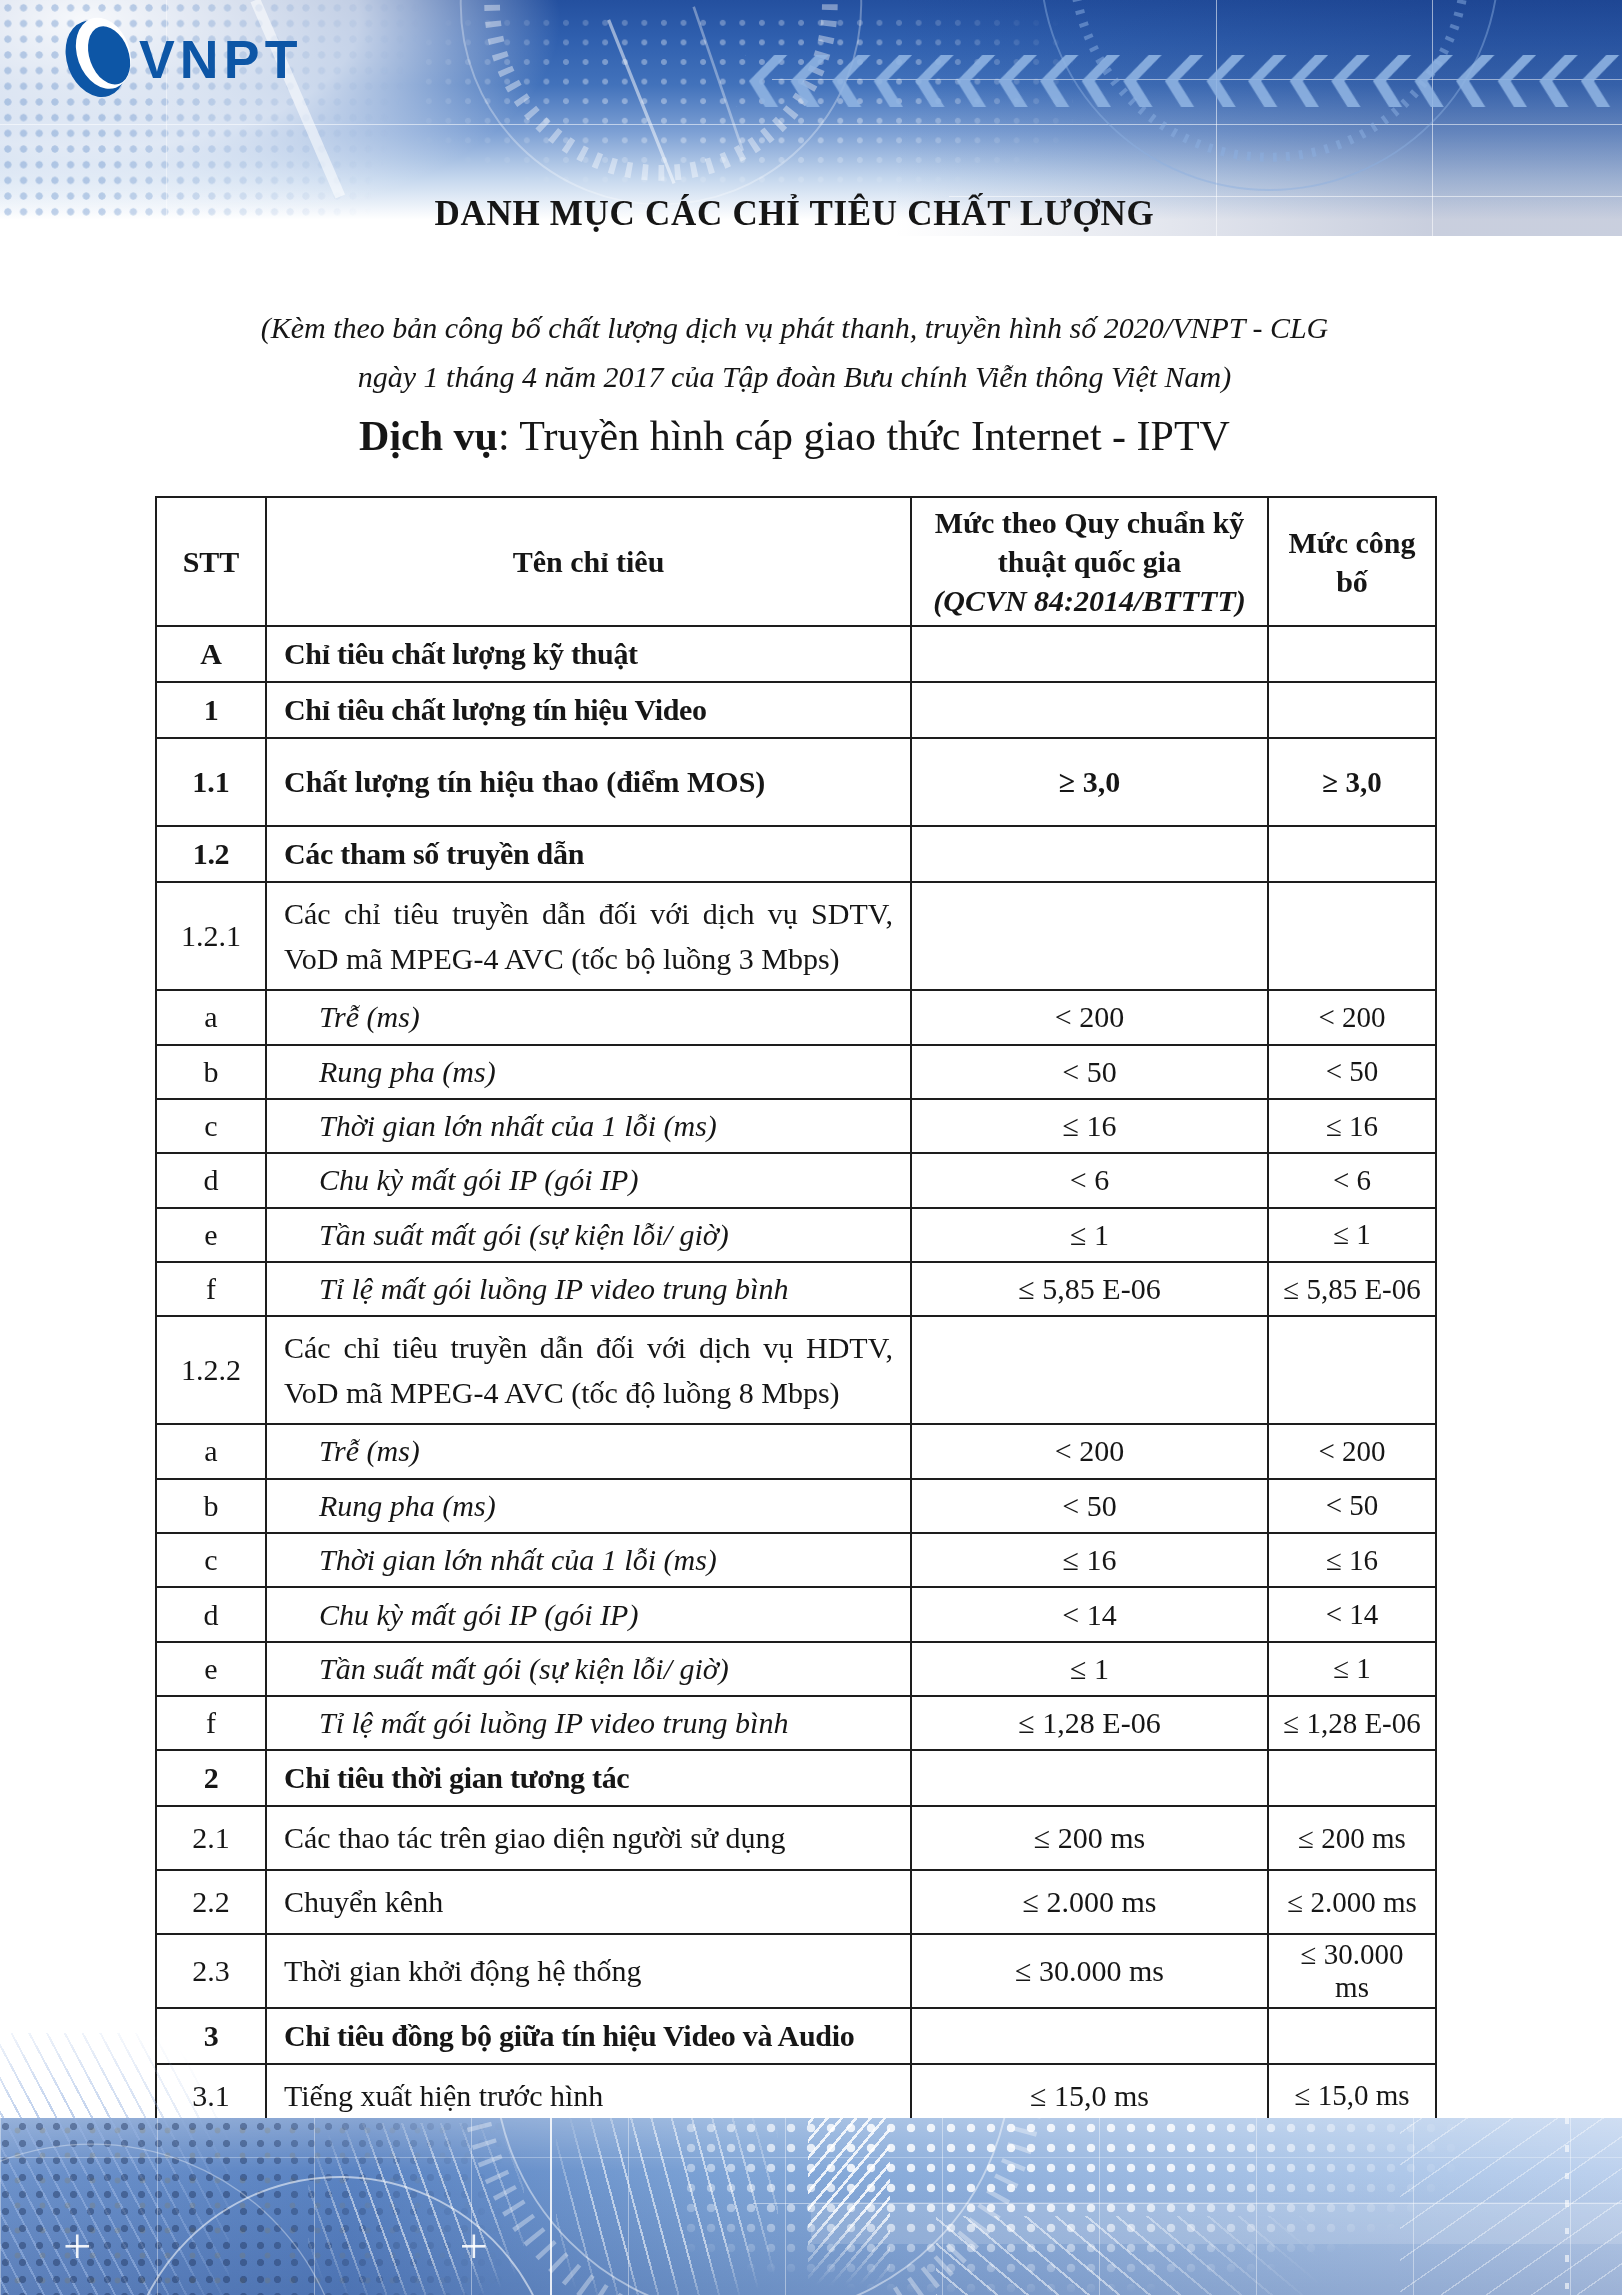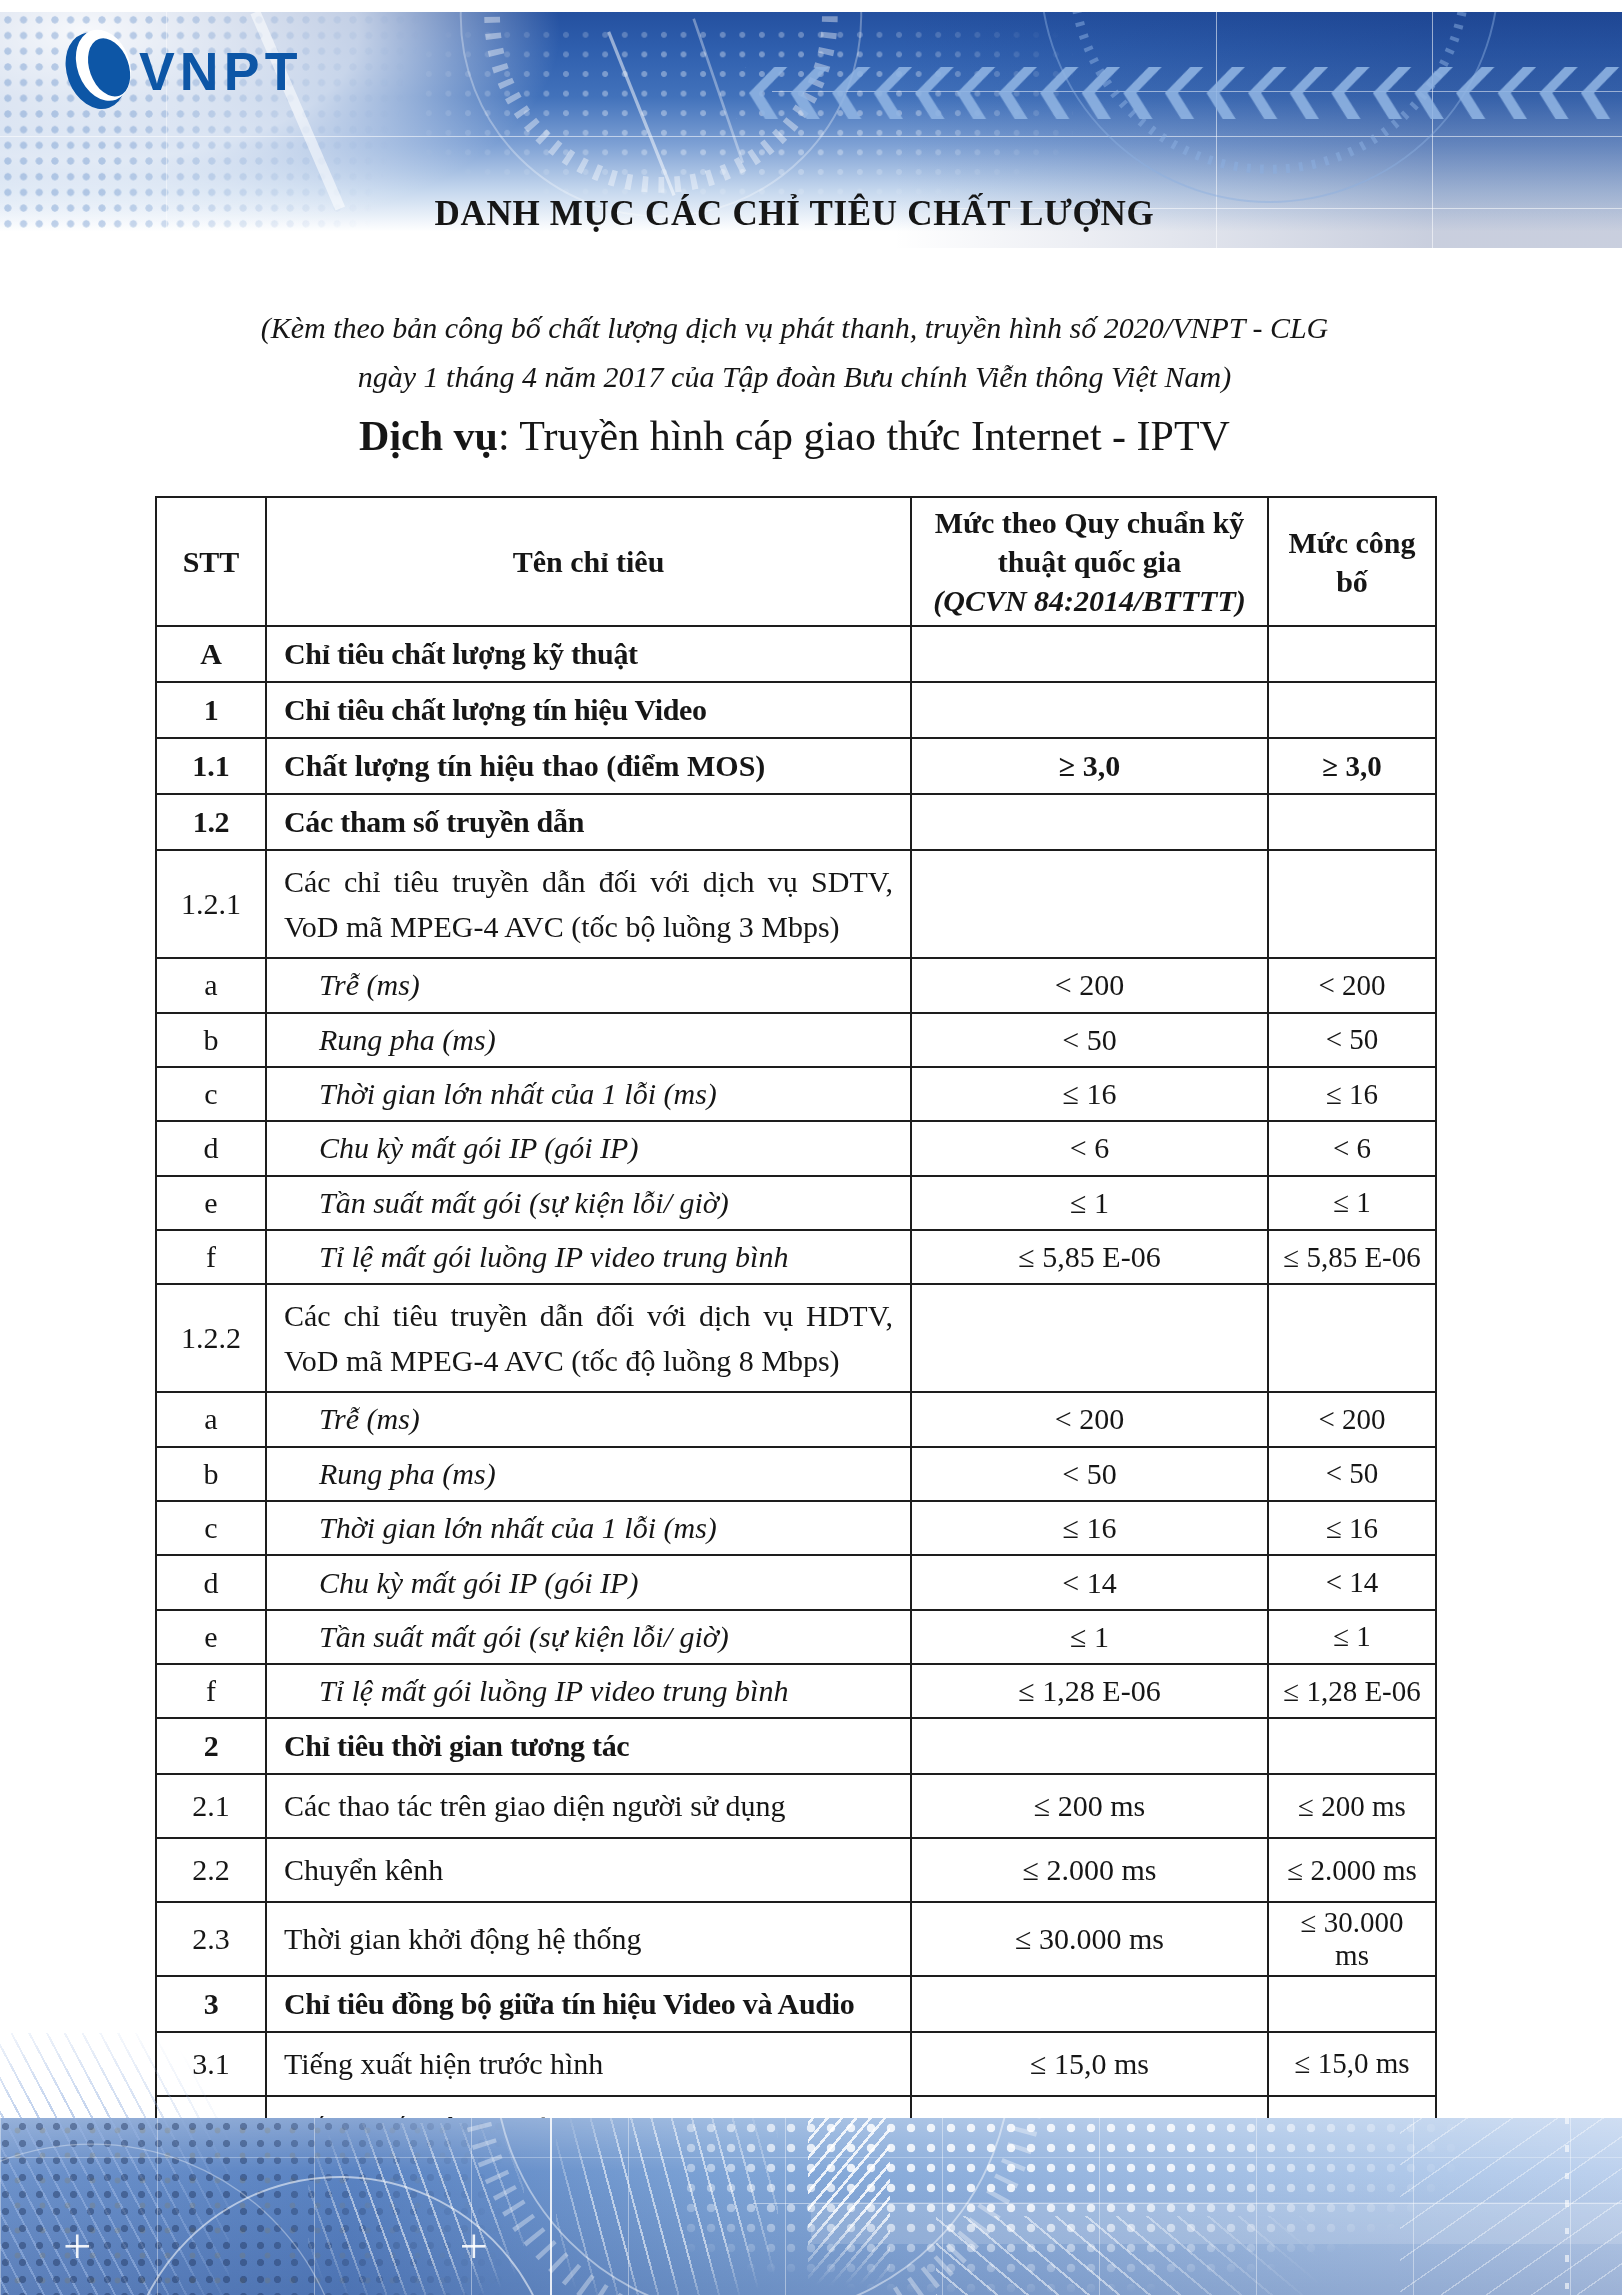--- a/index.html
+++ b/index.html
@@ -2,21 +2,21 @@
 <html style="font-size:10.5px"><head>
 <meta charset="utf-8">
 <style>
   html,body{margin:0;padding:0;background:#e8e8e8;}
   .page{
     position:relative;width:1623px;height:2295px;background:#ffffff;overflow:hidden;
     font-family:"Liberation Serif","DejaVu Serif",serif;color:#161616;
   }
   
   .top-band{
-    position:absolute;left:0;top:12px;width:1623px;height:236px;
+    position:absolute;left:0;top:0;width:1623px;height:236px;
     background:
       radial-gradient(ellipse 720px 340px at 85px 19.6px, rgba(255,255,255,.96) 0%, rgba(255,255,255,.72) 38%, rgba(255,255,255,0) 66%),
       linear-gradient(90deg, rgba(255,255,255,0) 55%, rgba(9,35,105,.22) 88%),
       linear-gradient(180deg,#24509f 0%,#2f5fae 16%,#4272bb 36%,#7da0d4 56%,#c6d8ee 76%,#ffffff 93%);
   }
   .dots-tl{
     position:absolute;left:0;top:0;width:537px;height:216px;
     background-image:radial-gradient(circle, rgba(96,140,200,.38) 0 3.3px, rgba(0,0,0,0) 3.9px);
     background-size:15.7px 15.7px;
     -webkit-mask:linear-gradient(105deg,#000 25%,transparent 72%);mask:linear-gradient(105deg,#000 25%,transparent 72%);
@@ -51,21 +51,21 @@
   }
   .qtable th,.qtable td{border:2px solid #1d1d1d;vertical-align:middle;box-sizing:border-box;}
   .qtable thead tr{height:124px;}
   .qtable thead th{font-size:30px;font-weight:bold;line-height:1.3;padding:5.2px 13px;}
   .qtable .hdr-ref{font-style:italic;}
   .c-stt{text-align:center;padding:2.6px 3.9px;}
   .c-name{text-align:left;padding:5.2px 17px;line-height:1.4;}
   .c-standard{text-align:center;padding:2.6px 7.9px;white-space:pre-line;}
   .c-published{text-align:center;padding:2.6px 6.5px;white-space:pre-line;font-size:29px;}
   tr.r-section{height:56px;}   tr.r-section td{font-weight:bold;letter-spacing:-0.3px;}
-  tr.r-bold{height:56px;}     tr.r-bold td{font-weight:bold;}
+  tr.r-bold{height:88px;}     tr.r-bold td{font-weight:bold;}
   tr.r-group{height:89px;padding-left:23px;}    tr.r-group .c-name{text-align:justify;line-height:1.5;padding:7.9px 17px;}
   tr.r-param{height:54px;}     tr.r-param .c-name{font-style:italic;padding-left:52px;margin-top:40px;}
   tr.r-item{height:64px;}
   
   .bottom-band{
     position:absolute;left:0;top:2118px;width:1623px;height:178px;
     background:
       linear-gradient(180deg, rgba(255,255,255,.28) 0%, rgba(255,255,255,0) 30%, rgba(20,48,115,.20) 100%),
       linear-gradient(96deg,#6e93cb 0%,#5a83c2 22%,#7ea4d6 45%,#93b3de 62%,#a9c4e7 80%,#bed2ee 100%);
   }

